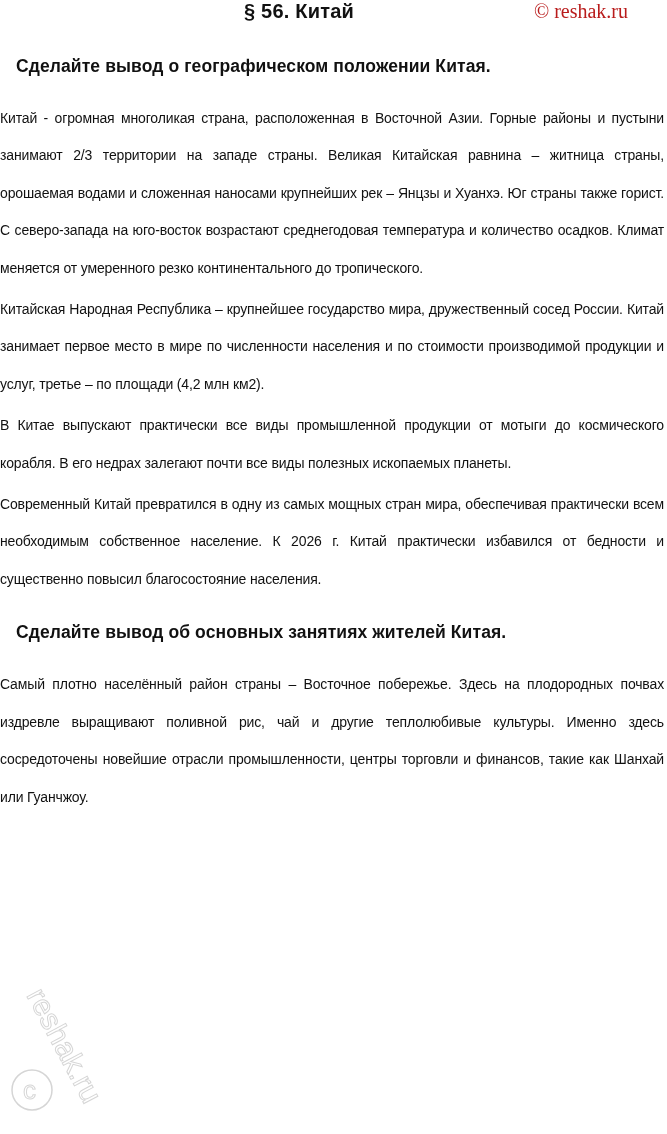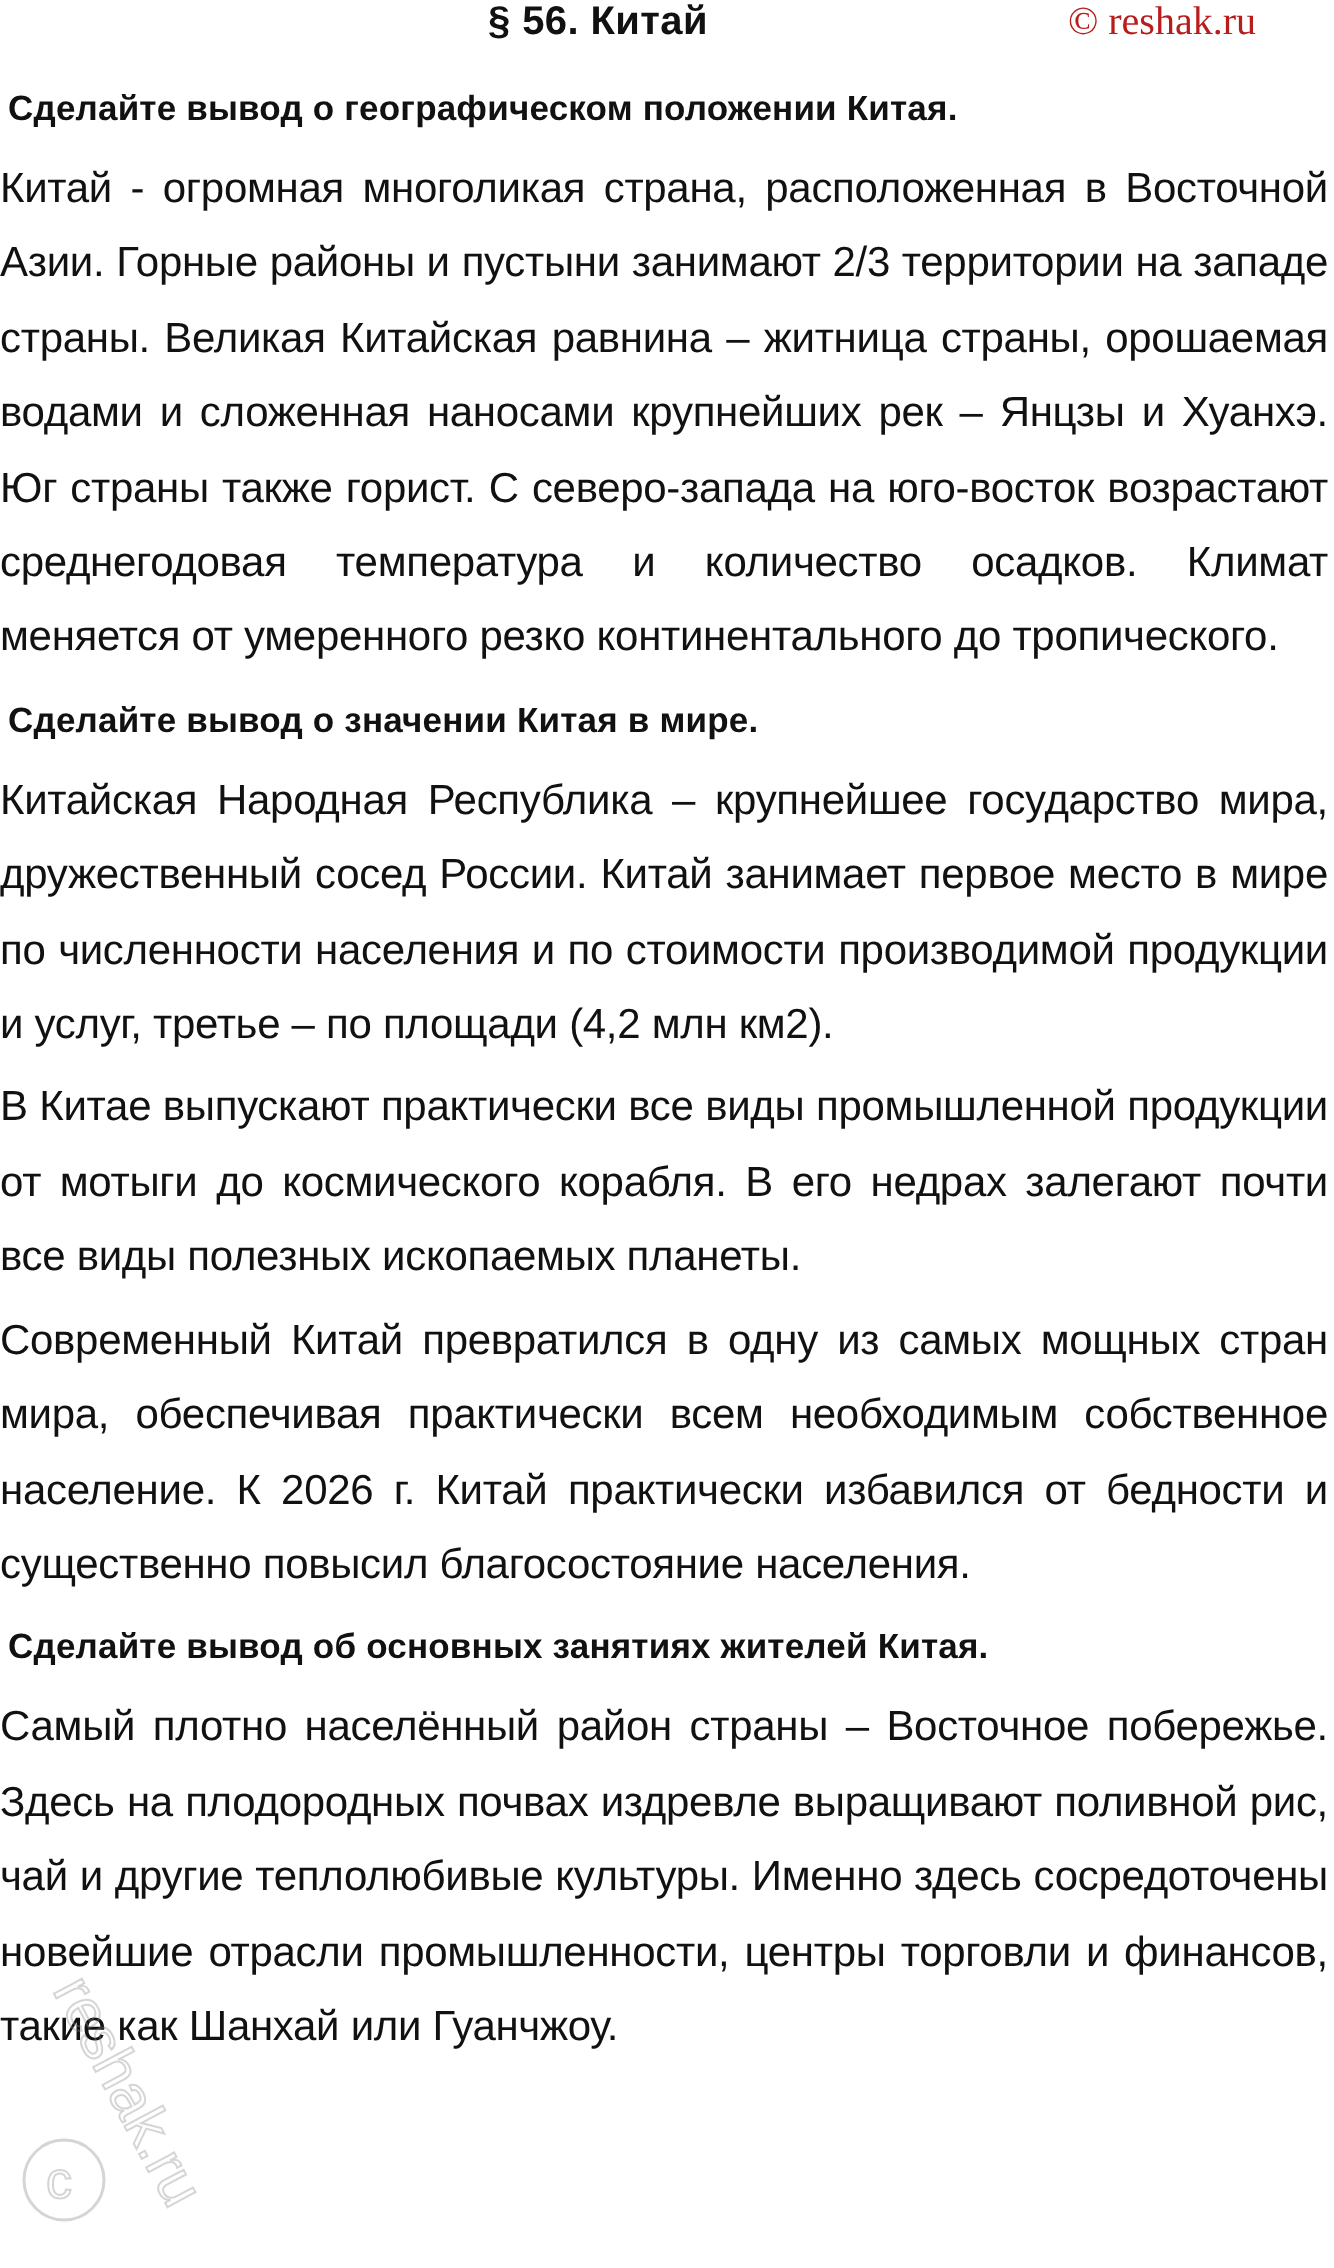--- a/index.html
+++ b/index.html
@@ -17,25 +17,25 @@
   }
   .copyright {
     position: absolute; right: 4px; top: 0px;
     font-family: "Liberation Serif", "DejaVu Serif", serif;
     font-size: 20px; color: #b91c1c;
   }
   .content {
     position: absolute; top: 32px; left: 0; width: 664px;
   }
   .heading {
-    font-size: 17.5px; font-weight: bold; margin: 4px; line-height: 36px;
+    font-size: 17.5px; font-weight: bold; margin: 16px; line-height: 36px;
     letter-spacing: 0.1px;
   }
   .para {
-    font-size: 21px; line-height: 37.4px; margin: 0 0 4px 0;
+    font-size: 14px; line-height: 37.4px; margin: 0 0 4px 0;
     text-align: justify; text-align-last: left;
     letter-spacing: -0.15px;
   }
   .watermark {
     position: absolute; left: 6px; top: 975px; width: 110px; height: 150px;
     pointer-events: none; opacity: 0.35;
   }
 </style>
 </head>
 <body>
@@ -45,21 +45,20 @@
   <div class="copyright">© reshak.ru</div>
 </div>
 
 <div class="content">
   <section>
     <h2 class="heading">Сделайте вывод о географическом положении Китая.</h2>
     <p class="para">Китай - огромная многоликая страна, расположенная в Восточной Азии. Горные районы и пустыни занимают 2/3 территории на западе страны. Великая Китайская равнина – житница страны, орошаемая водами и сложенная наносами крупнейших рек – Янцзы и Хуанхэ. Юг страны также горист. С северо-запада на юго-восток возрастают среднегодовая температура и количество осадков. Климат меняется от умеренного резко континентального до тропического.</p>
   </section>
 
   <section>
-    <h2 class="heading">Сделайте вывод о значении Китая в мире.</h2>
     <p class="para">Китайская Народная Республика – крупнейшее государство мира, дружественный сосед России. Китай занимает первое место в мире по численности населения и по стоимости производимой продукции и услуг, третье – по площади (4,2 млн км2).</p>
     <p class="para">В Китае выпускают практически все виды промышленной продукции от мотыги до космического корабля. В его недрах залегают почти все виды полезных ископаемых планеты.</p>
     <p class="para">Современный Китай превратился в одну из самых мощных стран мира, обеспечивая практически всем необходимым собственное население. К 2026 г. Китай практически избавился от бедности и существенно повысил благосостояние населения.</p>
   </section>
 
   <section>
     <h2 class="heading">Сделайте вывод об основных занятиях жителей Китая.</h2>
     <p class="para">Самый плотно населённый район страны – Восточное побережье. Здесь на плодородных почвах издревле выращивают поливной рис, чай и другие теплолюбивые культуры. Именно здесь сосредоточены новейшие отрасли промышленности, центры торговли и финансов, такие как Шанхай или Гуанчжоу.</p>
   </section>
 </div>

